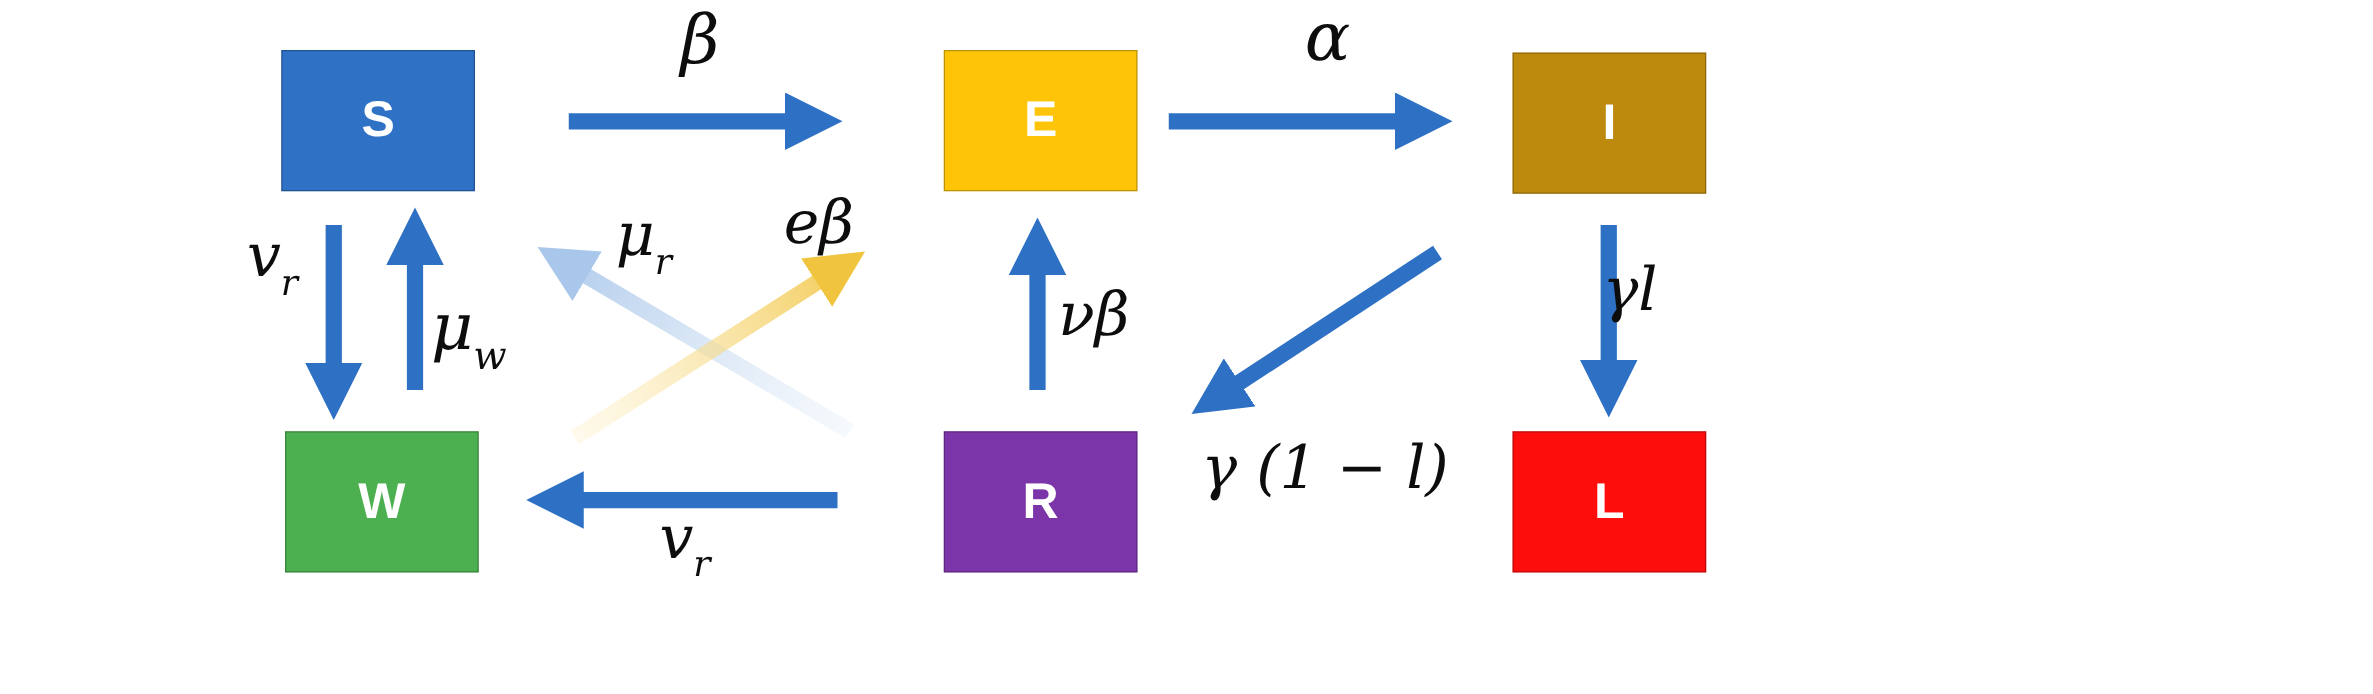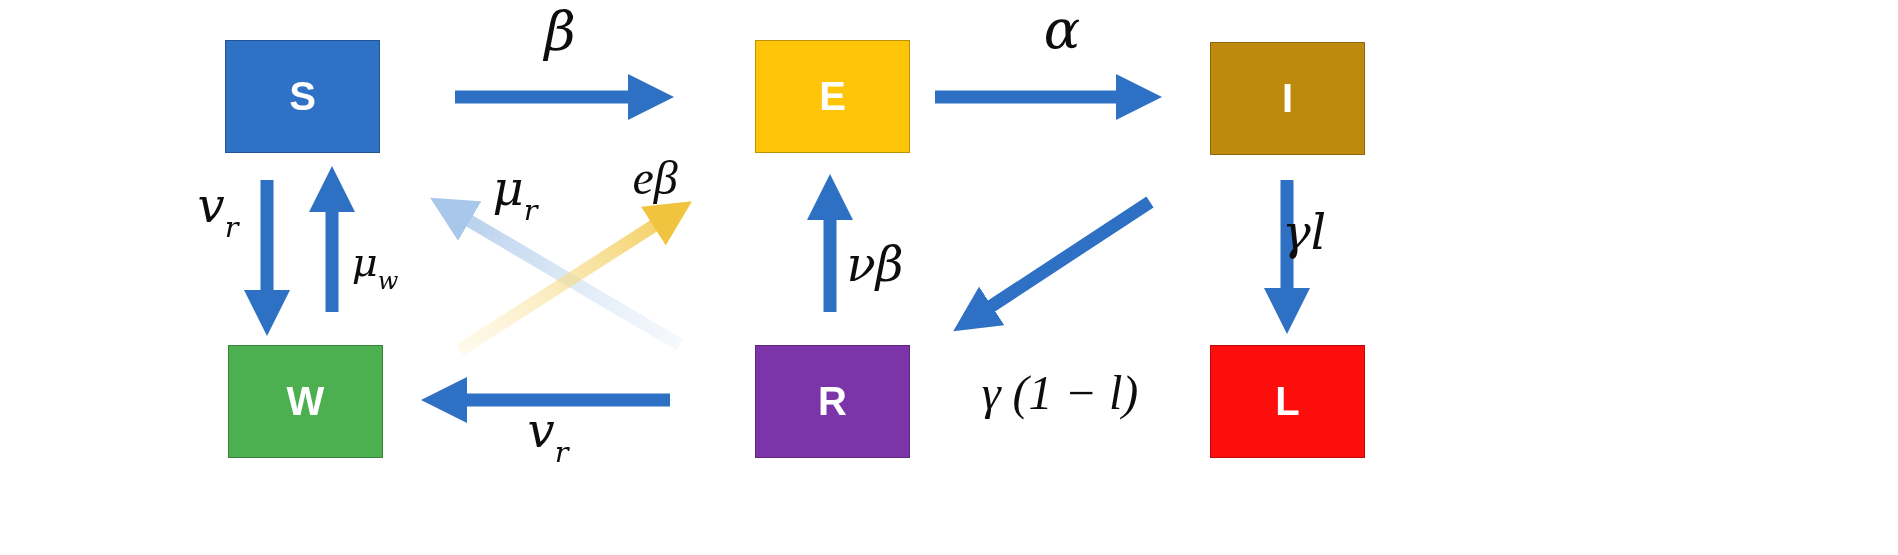--- a/index.html
+++ b/index.html
@@ -45,21 +45,21 @@
     white-space: nowrap;
     line-height: 1;
   }
   .elabel sub {
     font-size: 0.6em;
     font-style: italic;
     position: relative;
     bottom: -0.15em;
     line-height: 0;
   }
-  .elabel.small { font-size: 40px; }
+  .elabel.small { font-size: 52px; }
   .elabel.big { font-size: 54px; }
 </style>
 </head>
 <body>
 
 <div class="stage">
 
   <svg class="arrows" width="1898" height="555" viewBox="0 0 1898 555" xmlns="http://www.w3.org/2000/svg">
     <defs>
       <marker id="mh-blue" markerUnits="userSpaceOnUse" markerWidth="48" markerHeight="46" refX="2" refY="23" orient="auto">
@@ -121,29 +121,29 @@
   </div>
   <div class="elabel" style="left:218px; top:205px;">
     <span>v</span><sub>r</sub>
   </div>
   <div class="elabel small" style="left:375px; top:262px;">
     <span>μ</span><sub>w</sub>
   </div>
   <div class="elabel" style="left:515px; top:188px;">
     <span>μ</span><sub>r</sub>
   </div>
-  <div class="elabel" style="left:655px; top:178px;font-family:Liberation Serif, serif;">
+  <div class="elabel" style="left:655px; top:178px;">
     <span>eβ</span>
   </div>
-  <div class="elabel" style="left:875px; top:264px;">
+  <div class="elabel" style="left:875px; top:252px;">
     <span>νβ</span>
   </div>
   <div class="elabel" style="left:1304px; top:232px;">
     <span>γl</span>
   </div>
-  <div class="elabel" style="left:1060px; top:393px;font-family:Liberation Serif, serif;">
+  <div class="elabel" style="left:1060px; top:374px;">
     <span>γ (1 − l)</span>
   </div>
   <div class="elabel" style="left:548px; top:430px;">
     <span>v</span><sub>r</sub>
   </div>
 
 </div>
 
 </body></html>

